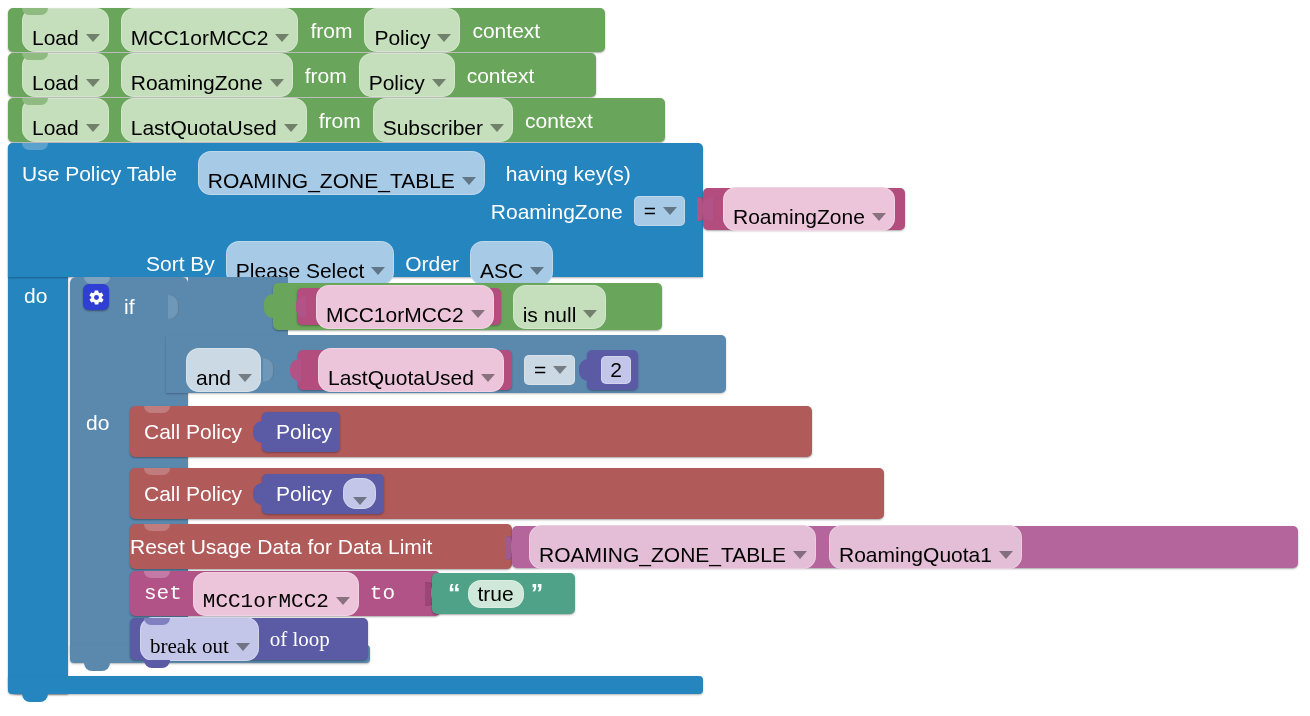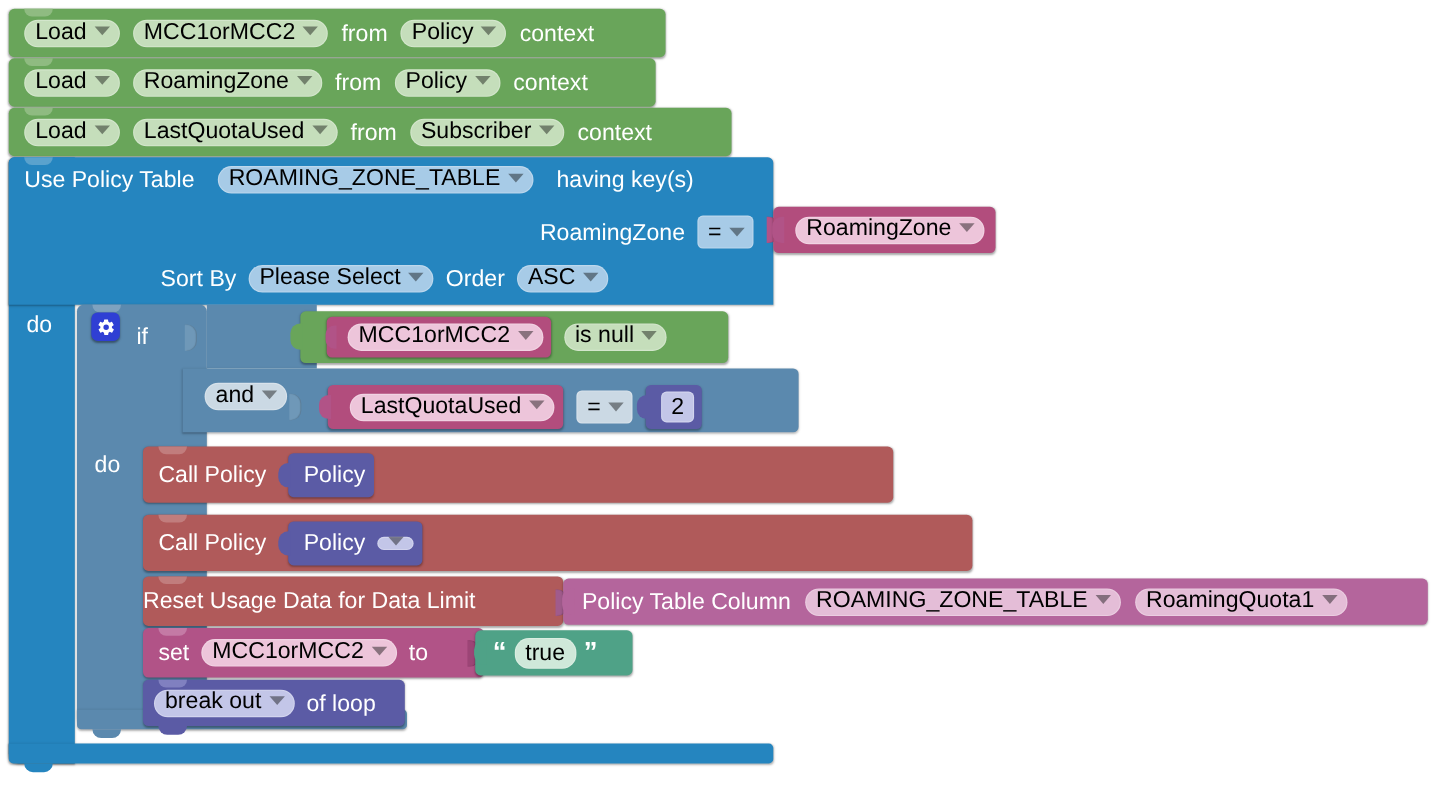--- a/index.html
+++ b/index.html
@@ -28,21 +28,21 @@
     position:absolute;width:26px;height:8px;left:14px;bottom:-8px;
     border-radius:0 0 8px 8px;
   }
 
   
   .lbl{color:#ffffff;font-size:21px;line-height:1;white-space:nowrap;}
 
   
   .field{
     display:inline-flex;align-items:center;gap:7px;
-    border-radius:13px;padding:0 9px 4px 10px;
+    border-radius:13px;padding:19px 9px 4px 10px;
     font-size:21px;color:#000;line-height:1;white-space:nowrap;
     box-shadow:inset 0 0 0 1px rgba(255,255,255,.25);
   }
   .field.sq{border-radius:5px;}
   .caret{
     width:0;height:0;border-left:7px solid transparent;border-right:7px solid transparent;
     border-top:8px solid rgba(0,0,0,.42);flex:0 0 auto;
   }
 
   
@@ -54,21 +54,21 @@
   .blue{background:#2585bf;}
   .blue .notch,.blue .notch-b{background:#2585bf;}
   .f-blue{background:#a7cbe7;}
 
   
   .ltblue{background:#5b89ae;}
   .ltblue .notch,.ltblue .notch-b{background:#5b89ae;}
   .f-ltblue{background:#cbd9e4;}
 
   
-  .plum{background:#b15387;}
+  .plum{background:#b15387;font-family:Liberation Mono, monospace;}
   .plumdk{background:#b24d7d;}
   .f-plum{background:#edc5da;}
 
   
   .red{background:#b05a5a;}
   .red .notch,.red .notch-b{background:#b05a5a;}
 
   
   .purple{background:#5b5ba5;}
   .purple .notch,.purple .notch-b{background:#5b5ba5;}
@@ -308,21 +308,20 @@
   <div class="blk bodyblk red" style="left:130px;top:524px;width:382px;height:45px;">
     <div class="notch" style="background:#c17d7d;"></div>
     <div class="row" style="">
       <span class="lbl">Reset Usage Data for Data Limit</span>
     </div>
   </div>
   <div class="socket" style="left:505px;top:536px;background:#a05b8c;border-radius:0 9px 9px 0;"></div>
   <div class="blk bodyblk mauve" style="left:512px;top:526px;width:786px;height:42px;">
     <span style="position:absolute;left:-1px;top:9px;width:11px;height:24px;border-radius:9px 0 0 9px;background:#b4659c;"></span>
     <div class="row" style="padding-left:17px;gap:13px;">
-      <span class="lbl">Policy Table Column</span>
       <span class="field f-mauve">
         <span>ROAMING_ZONE_TABLE</span>
         <span class="caret"></span>
       </span>
       <span class="field f-mauve">
         <span>RoamingQuota1</span>
         <span class="caret"></span>
       </span>
     </div>
   </div>
@@ -343,21 +342,21 @@
     <span style="position:absolute;left:-1px;top:9px;width:11px;height:22px;border-radius:9px 0 0 9px;background:#4fa287;"></span>
     <div class="row" style="padding-left:16px;gap:7px;">
       <span class="quote">“</span>
       <span class="field f-teal" style="padding:3px 10px 4px 10px;">
         <span>true</span>
       </span>
       <span class="quote">”</span>
     </div>
   </div>
 
-  <div class="blk bodyblk purple" style="left:130px;top:618px;width:238px;height:42px;">
+  <div class="blk bodyblk purple" style="left:130px;top:618px;width:238px;height:42px;font-family:Liberation Serif, serif;">
     <div class="notch" style="background:#8080c0;"></div>
     <div class="notch-b" style="background:#5b5ba5;"></div>
     <div class="row" style="padding-left:10px;gap:11px;">
       <span class="field f-purple">
         <span>break out</span>
         <span class="caret"></span>
       </span>
       <span class="lbl">of loop</span>
     </div>
   </div>

